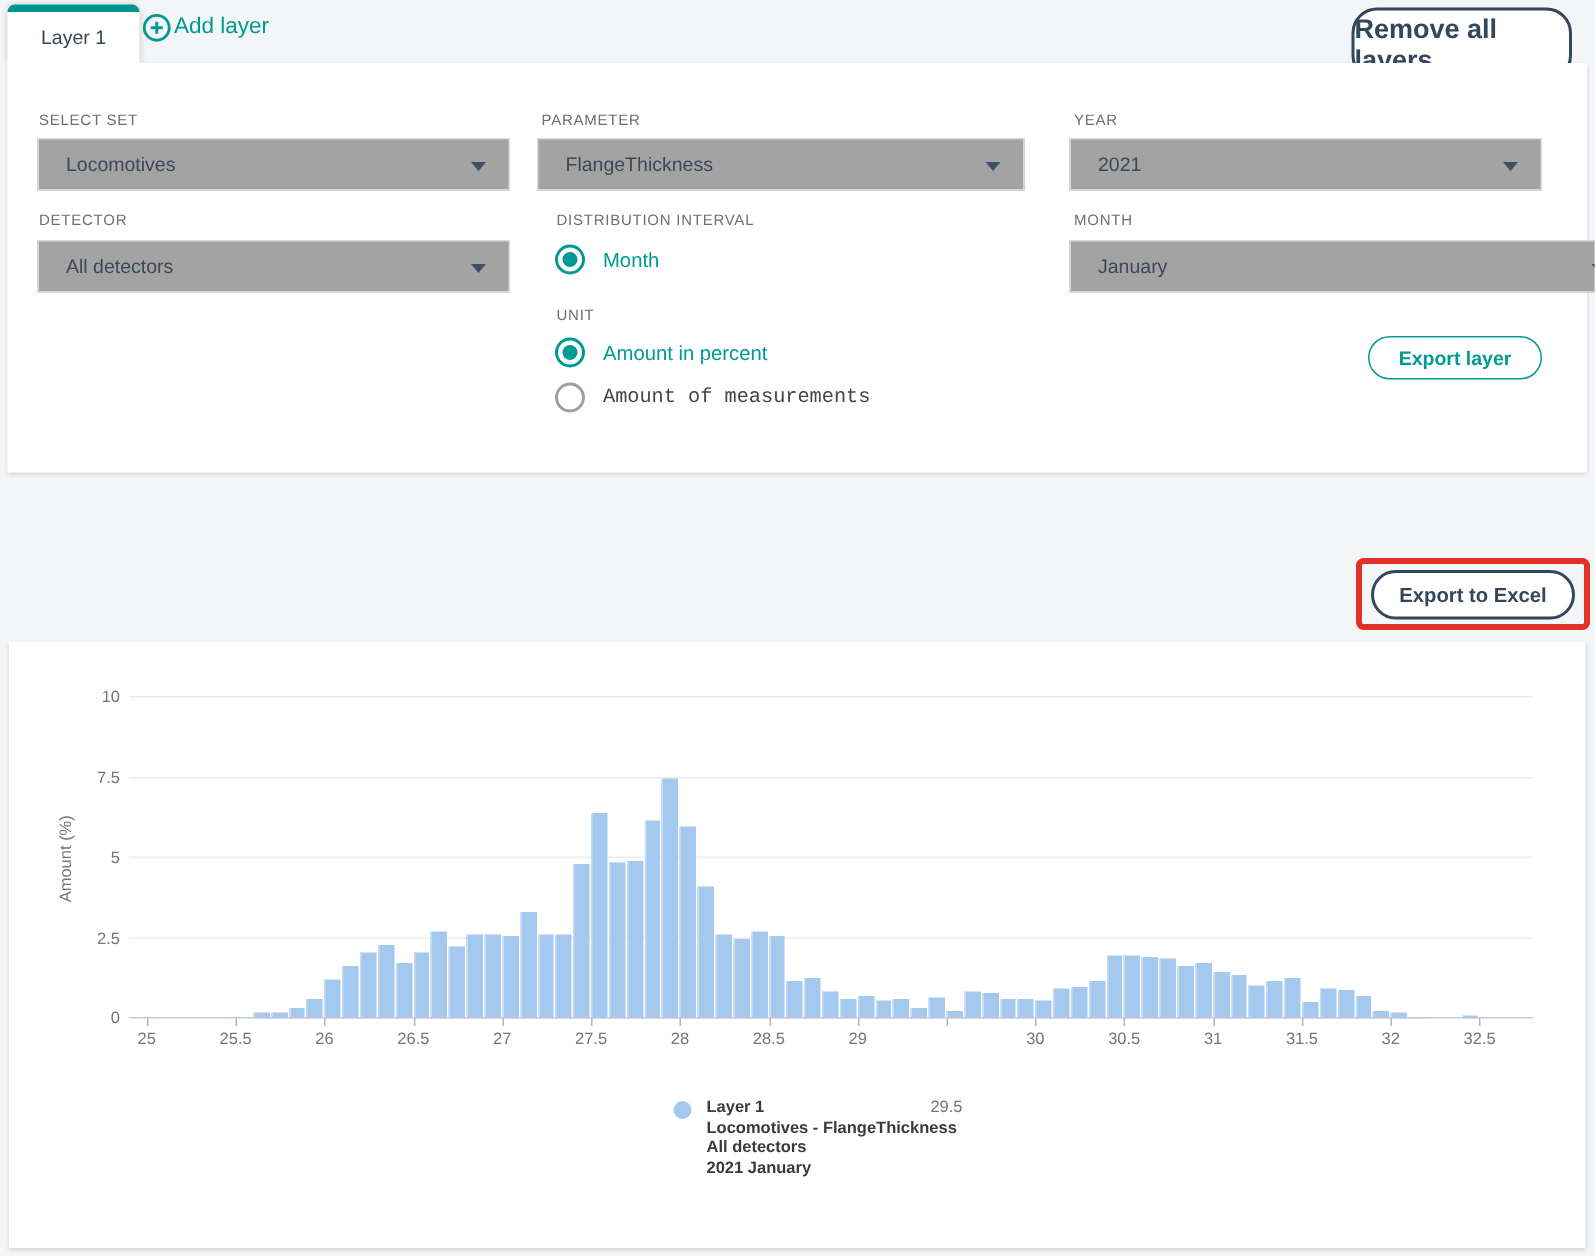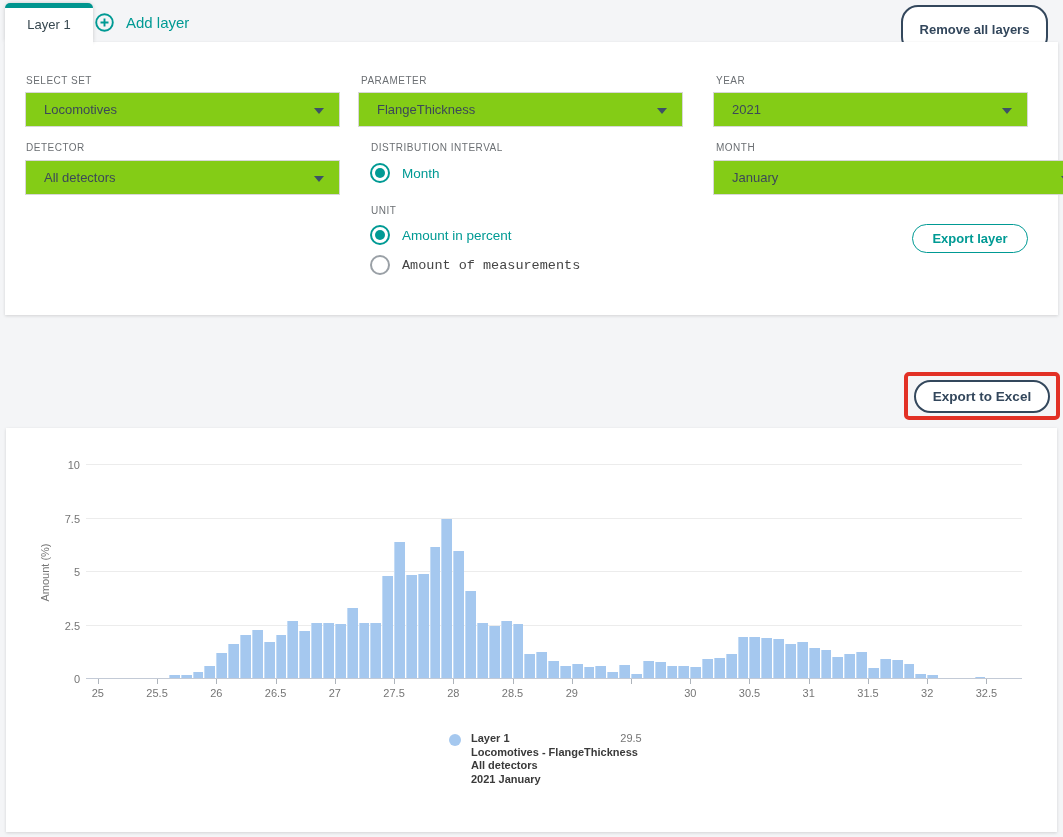--- a/index.html
+++ b/index.html
@@ -10,36 +10,36 @@
 
   
   .tab-active { left:5px; top:3px; width:88px; height:39px; background:#fff;
     border-radius:6px 6px 0 0; box-shadow:0 0 4px rgba(0,0,0,.18); z-index:3; }
   .tab-active .tab-accent { position:absolute; left:0; top:0; right:0; height:5px;
     background:#00958f; border-radius:6px 6px 0 0; }
   .tab-active .tab-label { position:absolute; left:0; right:0; top:14px; text-align:center;
     font-size:13px; color:#37474f; }
   .tab-cover { left:5px; top:40px; width:88px; height:6px; background:#fff; z-index:4; }
 
-  .add-layer { left:95px; top:9px; height:26px; display:flex; align-items:center; gap:12px;
+  .add-layer { left:95px; top:9px; height:26px; display:flex; gap:2px;
     color:#009a94; cursor:pointer; z-index:3; }
   .add-layer .txt { font-size:15px; font-weight:500; }
 
   .pill-btn { border-radius:17px; background:#fff; display:flex; align-items:center; justify-content:center;
     font-weight:700; cursor:pointer; }
   .navy { border:2px solid #33475c; color:#33475c; }
   .teal-btn { border:1.5px solid #009a94; color:#009a94; }
 
-  .remove-all { left:901px; top:5px; width:147px; height:49px; font-size:13px; }
+  .remove-all { left:901px; top:5px; width:147px; height:49px; font-size:18px; }
 
   
   .panel { left:5px; top:42px; width:1053px; height:273px; background:#fff;
     box-shadow:0 1px 3px rgba(0,0,0,.14); z-index:2; }
   .field-label { position:absolute; font-size:10px; letter-spacing:.5px; color:#6b6f73; }
-  .dropdown { position:absolute; height:35px; background:#84cc16; border:1px solid #d7d7d7;
+  .dropdown { position:absolute; height:35px; background:#a3a3a3; border:1px solid #d7d7d7;
     display:flex; align-items:center; padding-left:18px; font-size:13px; color:#3c4858; cursor:pointer; }
   .dropdown .caret { position:absolute; right:15px; top:15px; width:0; height:0;
     border-left:5.5px solid transparent; border-right:5.5px solid transparent; border-top:6.5px solid #3d5166; }
 
   .radio-row { position:absolute; display:flex; align-items:center; gap:12px; cursor:pointer; }
   .radio-circle { width:20px; height:20px; border-radius:50%; border:2px solid #9aa0a6; background:#fff; position:relative; flex:none; }
   .radio-circle.checked { border-color:#009a94; }
   .radio-circle.checked::after { content:""; position:absolute; left:3px; top:3px; width:10px; height:10px;
     border-radius:50%; background:#009a94; }
   .radio-label { font-size:13.5px; color:#454545; }

